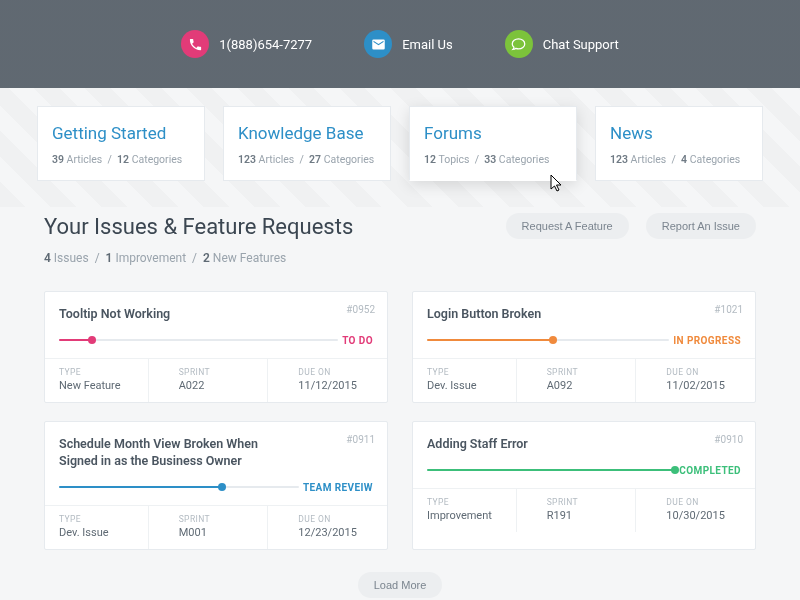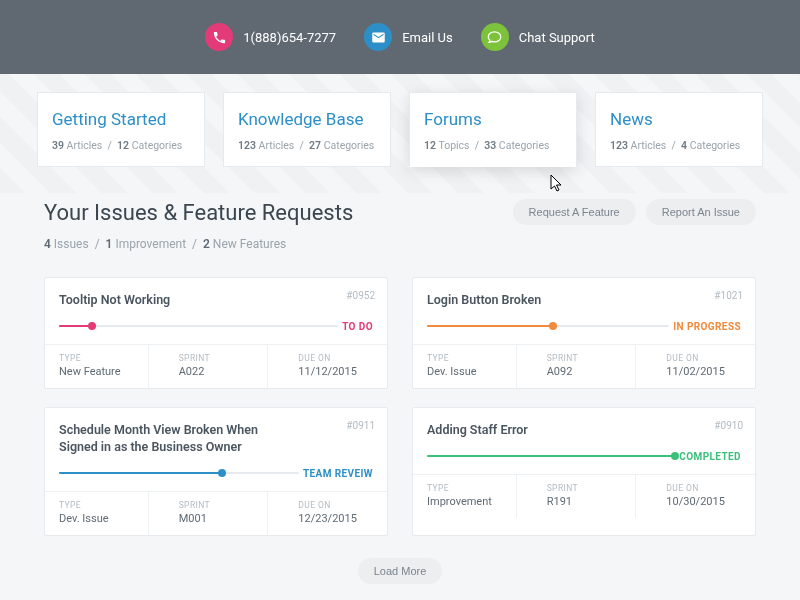--- a/index.html
+++ b/index.html
@@ -1,33 +1,33 @@
 <!DOCTYPE html>
 <html><head>
 <meta charset="utf-8">
 <style>
   * { box-sizing: border-box; margin: 0; padding: 0; }
   body { font-family: -apple-system, BlinkMacSystemFont, "Segoe UI", Roboto, Helvetica, Arial, sans-serif; background: #f5f6f7; width: 800px; height: 600px; overflow: hidden; color: #333; }
 
-  .hero { height: 74px; background: linear-gradient(rgba(70,80,90,.85), rgba(70,80,90,.85)); display: flex; align-items: center; justify-content: center; gap: 28px; }
+  .hero { height: 88px; background: linear-gradient(rgba(70,80,90,.85), rgba(70,80,90,.85)); display: flex; align-items: center; justify-content: center; gap: 52px; }
   .hero-item { display: flex; align-items: center; gap: 10px; color: #fff; font-size: 13px; cursor: pointer; }
   .circ { width: 28px; height: 28px; border-radius: 50%; display: flex; align-items: center; justify-content: center; }
   .circ svg { width: 15px; height: 15px; fill: #fff; }
 
   .nav-row { display: flex; justify-content: center; gap: 18px; padding: 18px 0 26px; background: repeating-linear-gradient(45deg, #f0f1f2, #f0f1f2 18px, #f5f6f7 18px, #f5f6f7 36px); }
   .nav-card { width: 168px; background: #fff; border: 1px solid #e6eaee; padding: 16px 14px 14px; cursor: pointer; position: relative; }
   .nav-card.active { box-shadow: 0 4px 14px rgba(0,0,0,.12); border-bottom-color: #fff; }
   .nav-title { color: #2d8fc7; font-size: 17px; font-weight: 400; margin-bottom: 10px; }
   .nav-meta { font-size: 10.5px; color: #9aa4ad; }
   .nav-meta b { color: #6f7a84; font-weight: 600; }
 
   .content { padding: 6px 44px 0; }
   .section-head { display: flex; justify-content: space-between; align-items: center; }
   .section-head h2 { font-size: 22px; font-weight: 400; color: #3b4651; }
-  .head-actions { display: flex; gap: 10px; }
+  .head-actions { display: flex; gap: 17px; }
   .pill-btn { border: none; background: #eceef0; color: #7b858f; font-size: 11px; padding: 7px 16px; border-radius: 14px; cursor: pointer; }
   .summary { font-size: 12px; color: #9aa4ad; margin-top: 12px; }
   .summary b { color: #5f6a74; font-weight: 600; }
 
   .grid { display: grid; grid-template-columns: 1fr 1fr; gap: 18px 24px; margin-top: 26px; }
   .card { background: #fff; border: 1px solid #e6eaee; border-radius: 2px; position: relative; }
   .card-top { padding: 14px 14px 12px; }
   .card-id { position: absolute; top: 12px; right: 12px; font-size: 10px; color: #b3bbc2; }
   .card-title { font-size: 12.5px; font-weight: 600; color: #4a5560; margin-bottom: 12px; max-width: 220px; line-height: 1.35; }
   .progress-row { display: flex; align-items: center; gap: 4px; }

